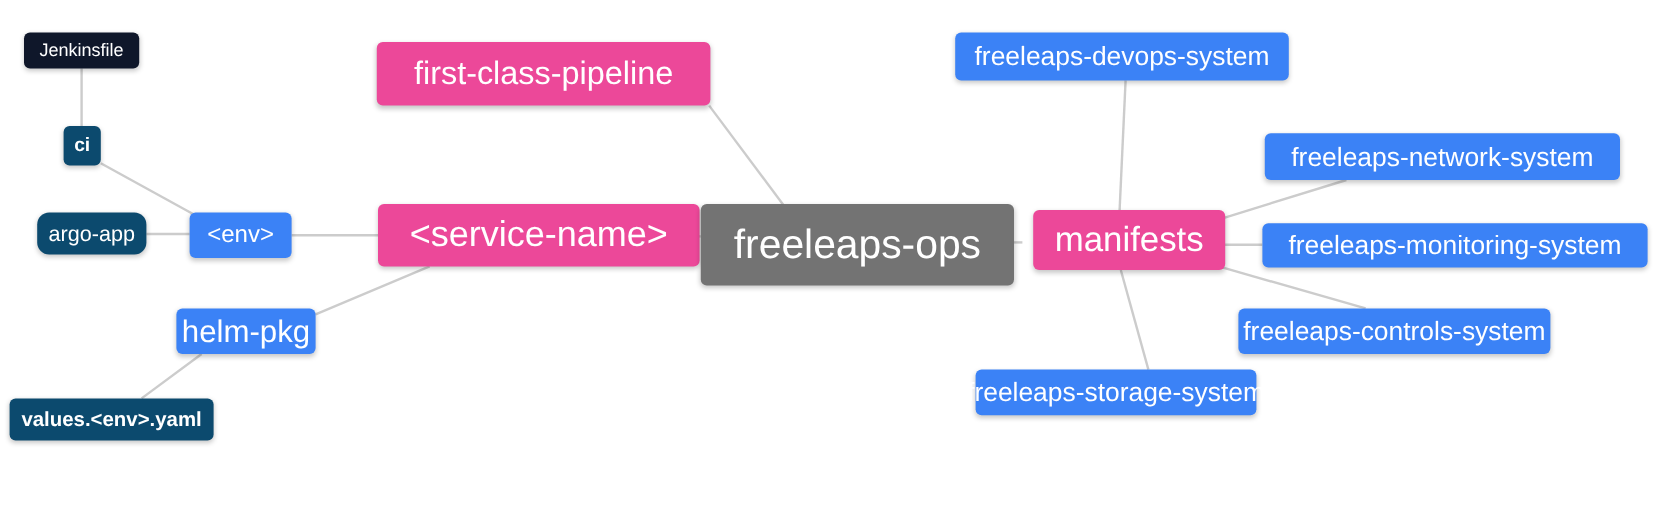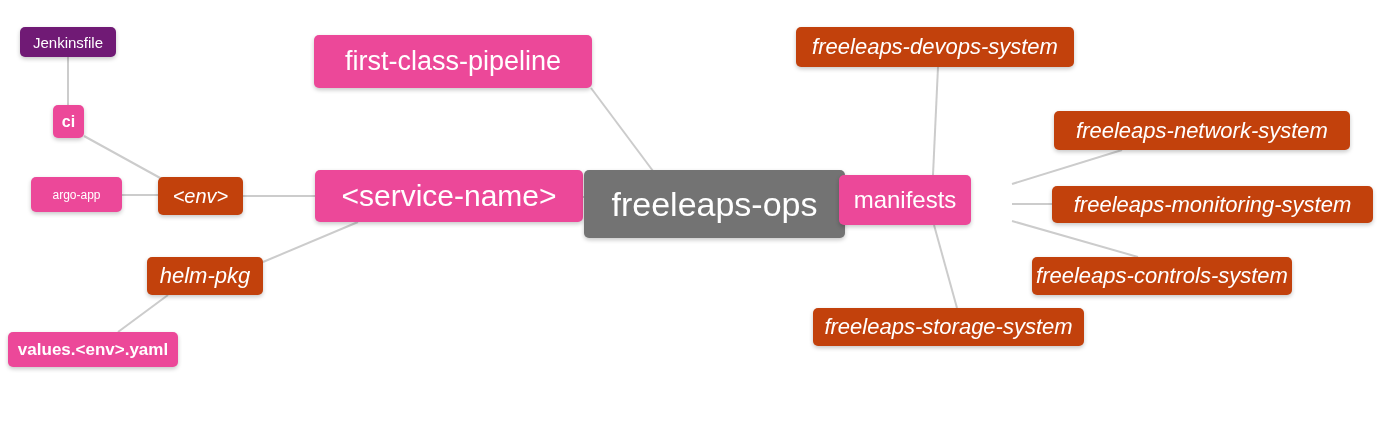--- a/index.html
+++ b/index.html
@@ -20,23 +20,23 @@
     align-items: center;
     justify-content: center;
     color: #ffffff;
     border-radius: 5px;
     box-shadow: 0 2px 4px rgba(0,0,0,0.22);
     white-space: nowrap;
     box-sizing: border-box;
     cursor: pointer;
     line-height: 1;
   }
-  .c-orange { background: #701a75; }
-  .c-red    { background: #ec4899; }
-  .c-green  { background: #c2410c; font-style: italic; }
+  .c-orange { background: #0f172a; }
+  .c-red    { background: #0c4a6e; }
+  .c-green  { background: #3b82f6; }
   .c-blue   { background: #ec4899; }
   .c-dark   { background: #737373; text-align: center; }
   .bold     { font-weight: 700; }
 </style>
 </head>
 <body>
 
 <div class="canvas">
 
   <svg class="edges" width="1390" height="421">
@@ -53,39 +53,39 @@
     <line x1="1012" y1="184" x2="1122" y2="150"></line>
     <line x1="1012" y1="204" x2="1052" y2="204"></line>
     <line x1="1012" y1="221" x2="1138" y2="257"></line>
     <line x1="934" y1="225" x2="957" y2="308"></line>
   </svg>
 
   <div class="node c-orange" style="left:20px;  top:27px;  width:96px;  height:30px; font-size:15px;">Jenkinsfile</div>
 
   <div class="node c-red bold" style="left:53px; top:105px; width:31px; height:33px; font-size:16px;">ci</div>
 
-  <div class="node c-red" style="left:31px;  top:177px; width:91px;  height:35px; font-size:12px;">argo-app</div>
+  <div class="node c-red" style="left:31px;  top:177px; width:91px;  height:35px; font-size:18px;border-radius:10px;">argo-app</div>
 
   <div class="node c-green" style="left:158px; top:177px; width:85px;  height:38px; font-size:20px;">&lt;env&gt;</div>
 
   <div class="node c-blue" style="left:314px; top:35px;  width:278px; height:53px; font-size:27px;">first-class-pipeline</div>
 
   <div class="node c-blue" style="left:315px; top:170px; width:268px; height:52px; font-size:30px;">&lt;service-name&gt;</div>
 
   <div class="node c-dark" style="left:584px; top:170px; width:261px; height:68px; font-size:34px;">freeleaps-ops</div>
 
-  <div class="node c-blue" style="left:839px; top:175px; width:132px; height:50px; font-size:24px;">manifests</div>
+  <div class="node c-blue" style="left:861px; top:175px; width:160px; height:50px; font-size:29px;">manifests</div>
 
   <div class="node c-green" style="left:796px; top:27px;  width:278px; height:40px; font-size:22px;">freeleaps-devops-system</div>
 
   <div class="node c-green" style="left:1054px; top:111px; width:296px; height:39px; font-size:22px;">freeleaps-network-system</div>
 
   <div class="node c-green" style="left:1032px; top:257px; width:260px; height:38px; font-size:22px;">freeleaps-controls-system</div>
 
   <div class="node c-green" style="left:1052px; top:186px; width:321px; height:37px; font-size:22px;">freeleaps-monitoring-system</div>
 
-  <div class="node c-green" style="left:813px; top:308px; width:271px; height:38px; font-size:22px;">freeleaps-storage-system</div>
+  <div class="node c-green" style="left:813px; top:308px; width:234px; height:38px; font-size:22px;">freeleaps-storage-system</div>
 
-  <div class="node c-green" style="left:147px; top:257px; width:116px; height:38px; font-size:22px;">helm-pkg</div>
+  <div class="node c-green" style="left:147px; top:257px; width:116px; height:38px; font-size:26px;">helm-pkg</div>
 
   <div class="node c-red" style="left:8px;  top:332px; width:170px; height:35px; font-size:17px;font-weight:bold;">values.&lt;env&gt;.yaml</div>
 
 </div>
 
 </body></html>

